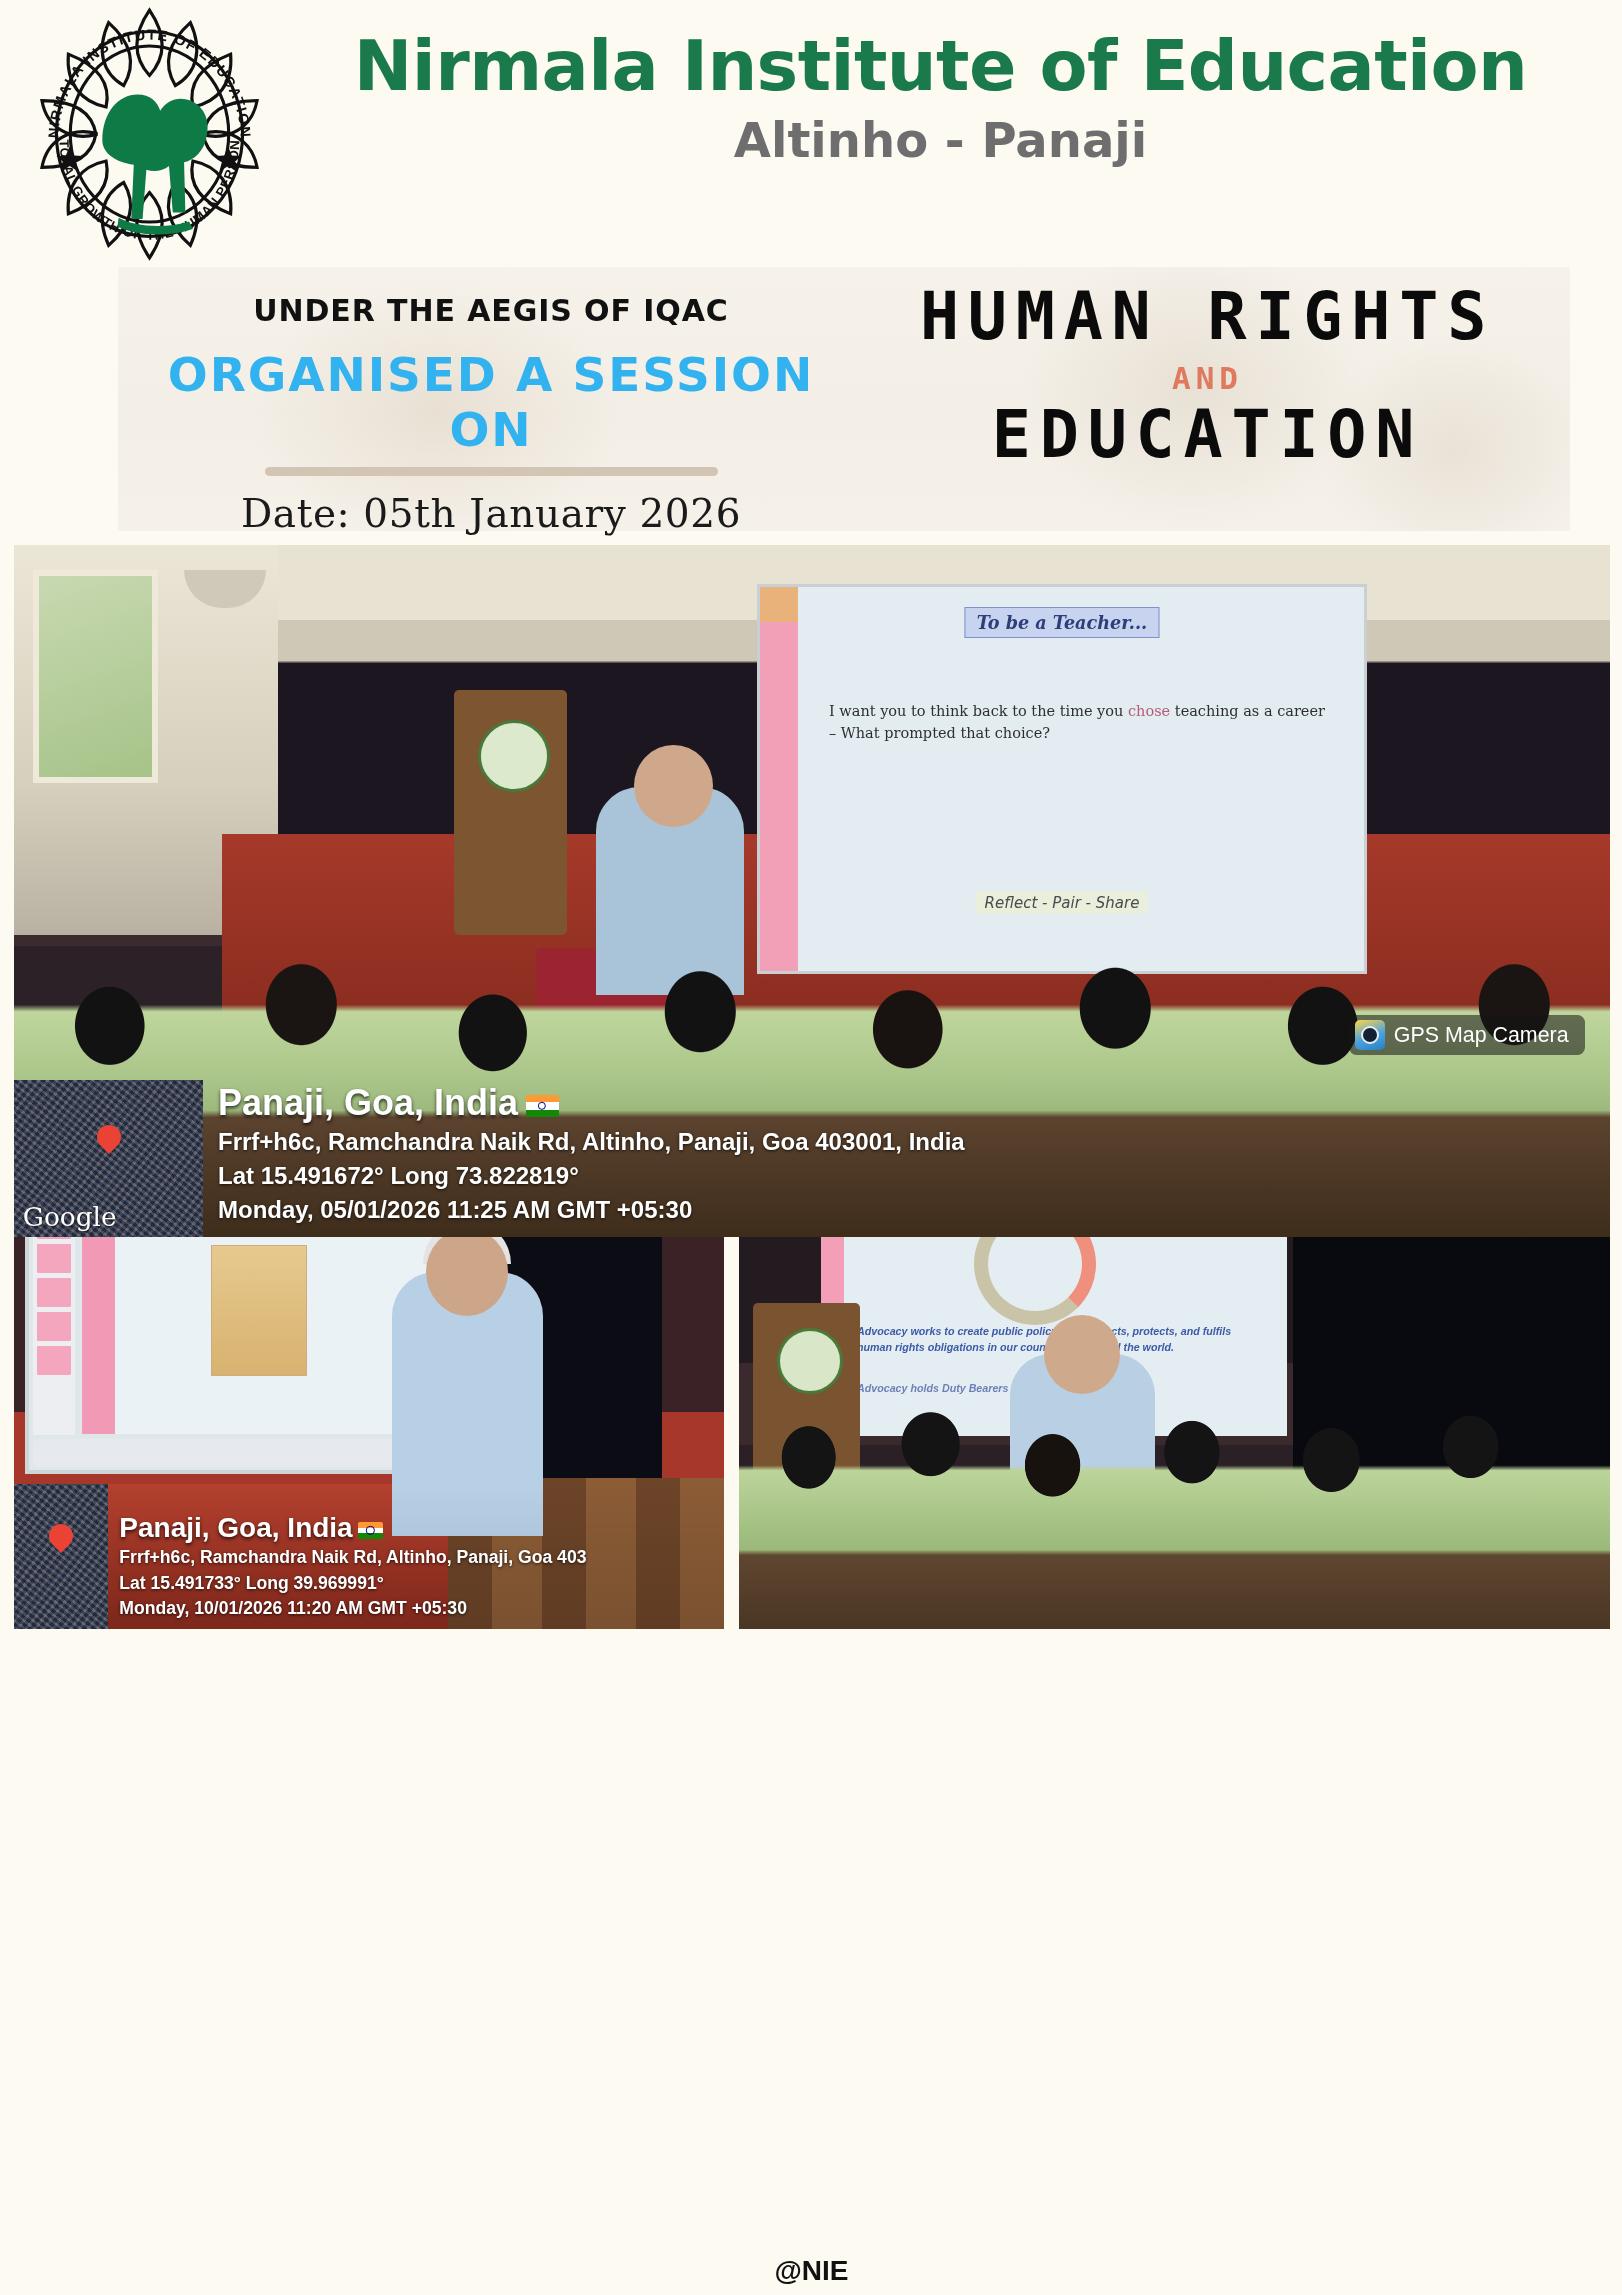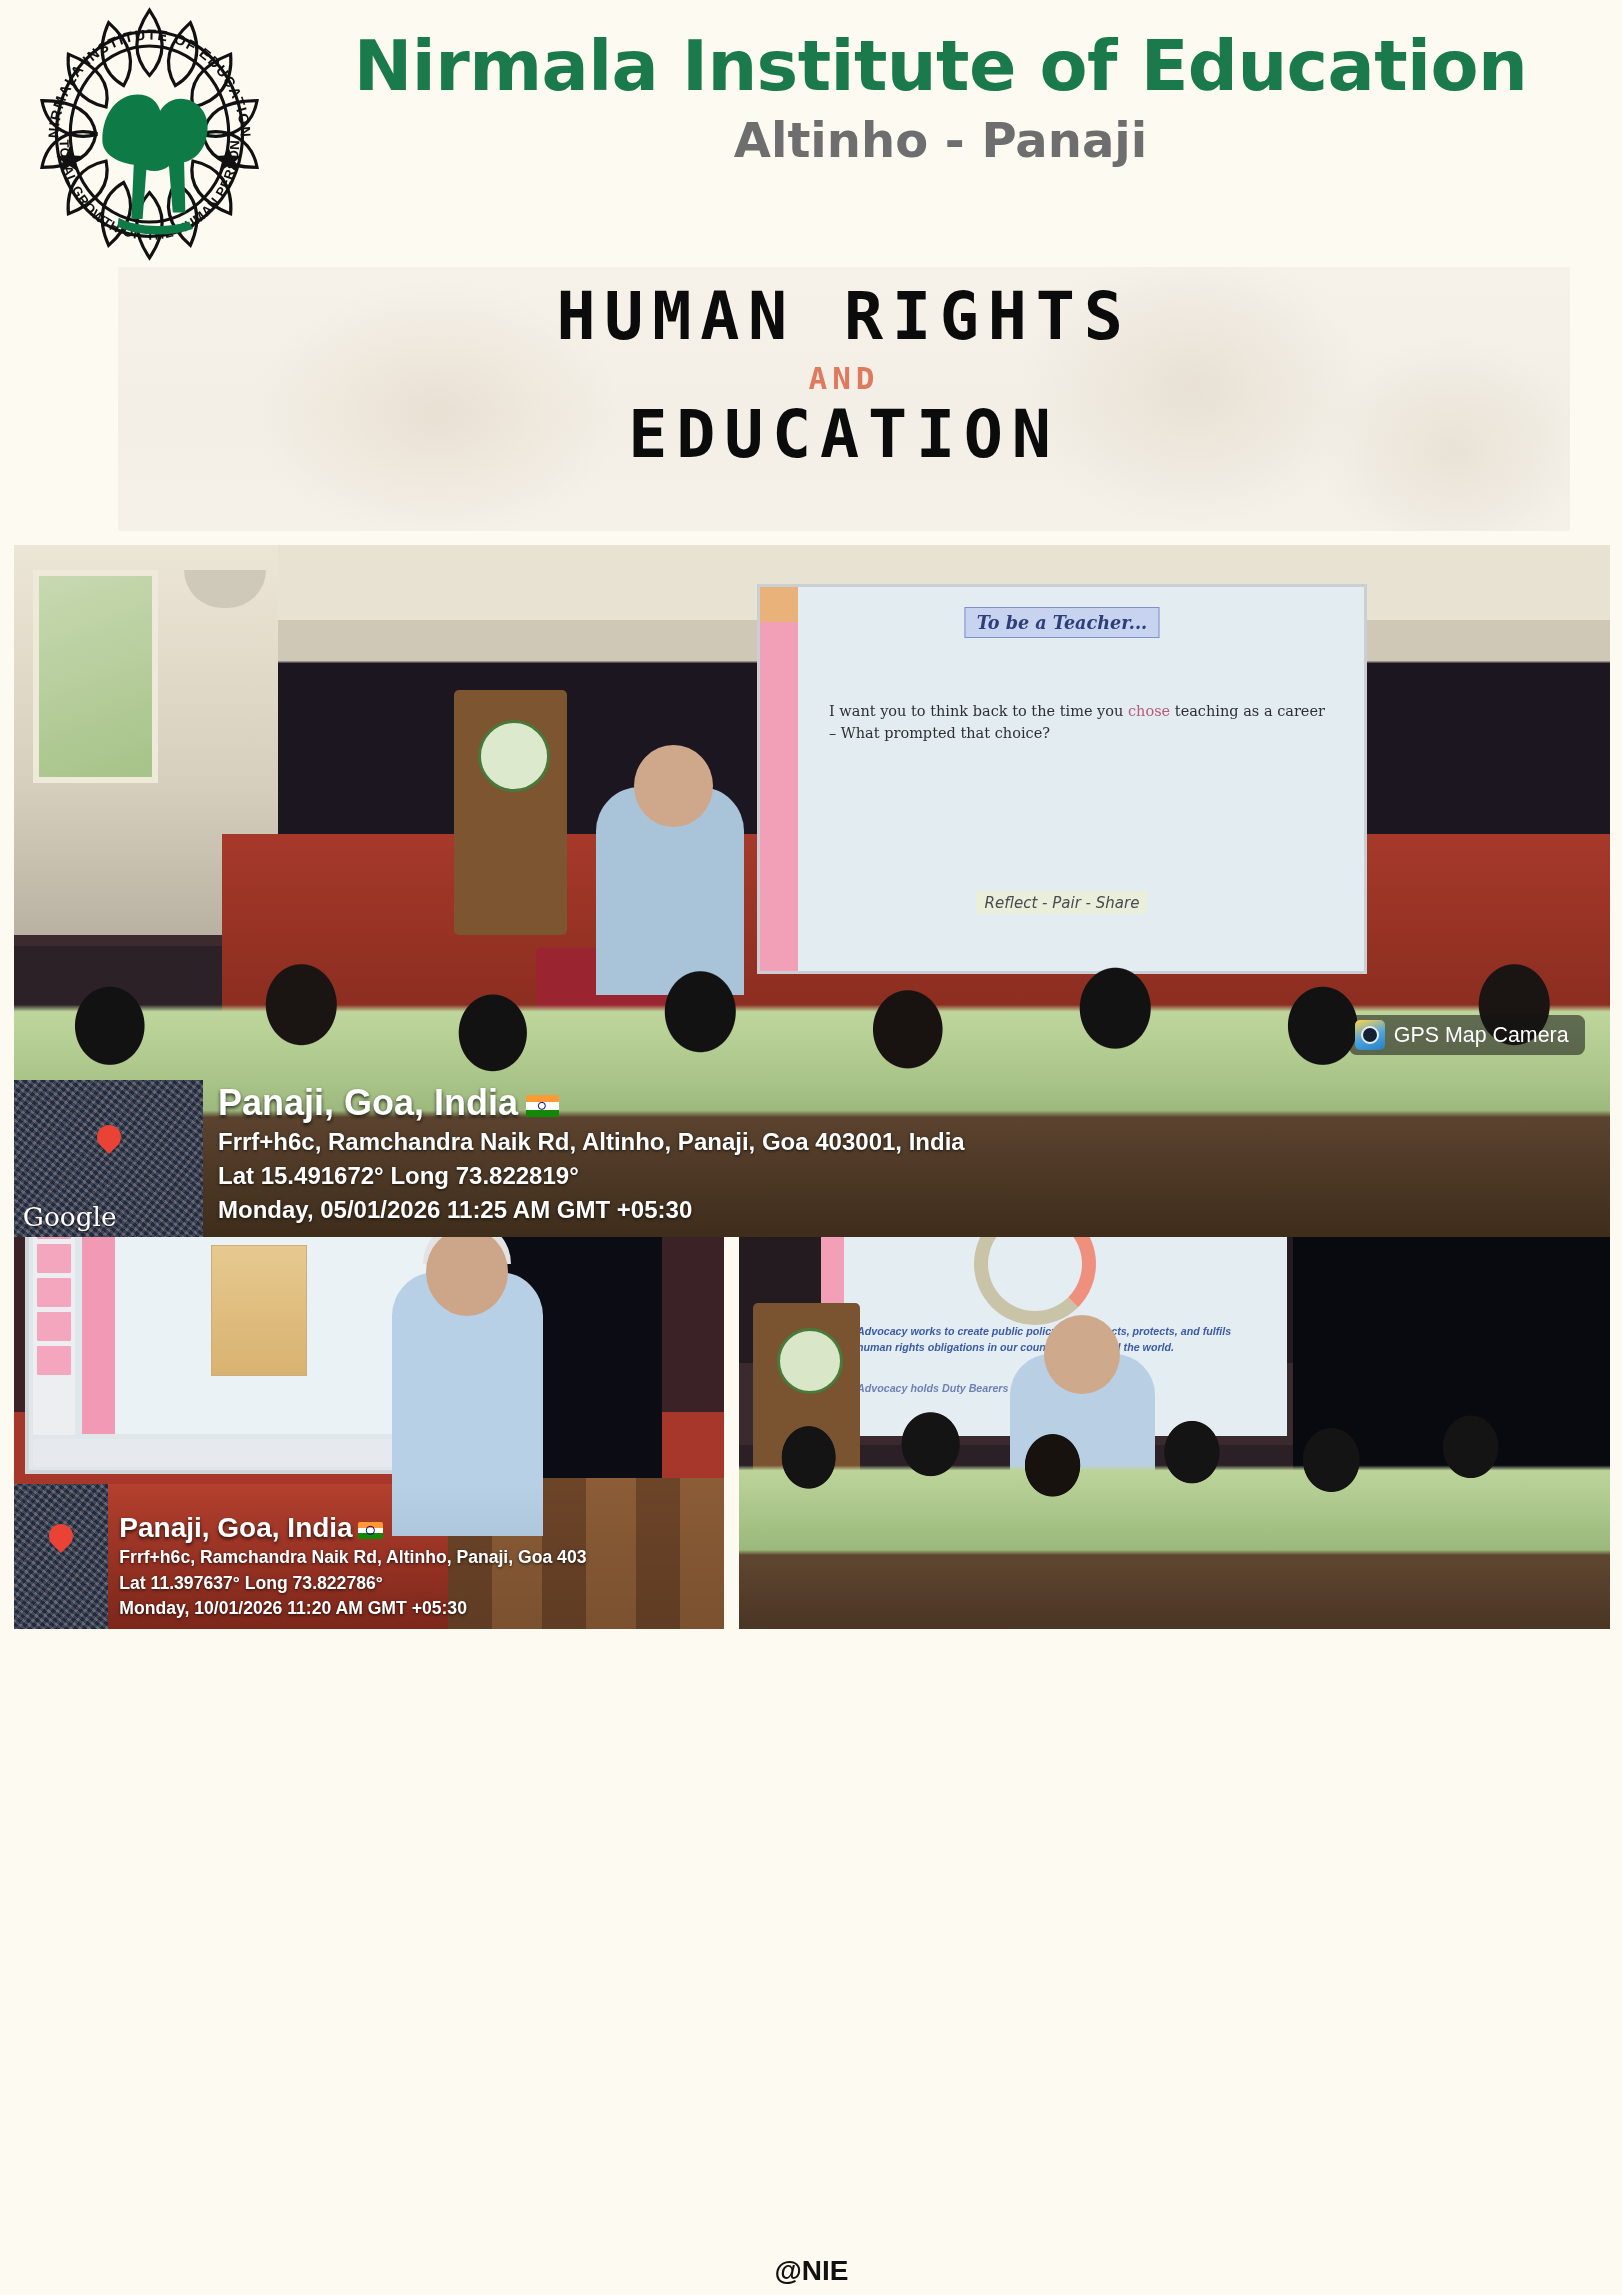--- a/index.html
+++ b/index.html
@@ -373,20 +373,26 @@
     </svg>
   </div>
 
   <div class="header-text">
     <div class="inst-name">Nirmala Institute of Education</div>
     <div class="inst-sub">Altinho - Panaji</div>
   </div>
 </div>
 
 <div class="banner">
+  <div class="banner-left">
+    <div class="aegis">UNDER THE AEGIS OF IQAC</div>
+    <div class="organised">ORGANISED A SESSION ON</div>
+    <div class="underline-bar"></div>
+    <div class="sess-date">Date: 05th January 2026</div>
+  </div>
   <div class="banner-right">
     <div class="hr-line1">HUMAN RIGHTS</div>
     <div class="hr-and">AND</div>
     <div class="hr-line2">EDUCATION</div>
   </div>
 </div>
 
 <div class="grid">
 
   <div class="row r1">
@@ -509,21 +515,21 @@
         <div class="manhead"></div>
       </div>
 
       <div class="gps gps-sm">
         <div class="gps-mini">
           <div class="gps-pin"></div>
         </div>
         <div class="gps-text">
           <div class="gps-city"><span>Panaji, Goa, India</span><span class="flag"></span></div>
           <div class="gps-line">Frrf+h6c, Ramchandra Naik Rd, Altinho, Panaji, Goa 403</div>
-          <div class="gps-line">Lat 11.397637° Long 73.822786°</div>
+          <div class="gps-line">Lat 15.491733° Long 39.969991°</div>
           <div class="gps-line">Monday, 10/01/2026 11:20 AM GMT +05:30</div>
         </div>
       </div>
     </div>
 
     <div class="cell c2">
       <div class="p4">
         <div class="darkcurtain"></div>
         <div class="screen">
           <div class="pinkstrip"></div>

